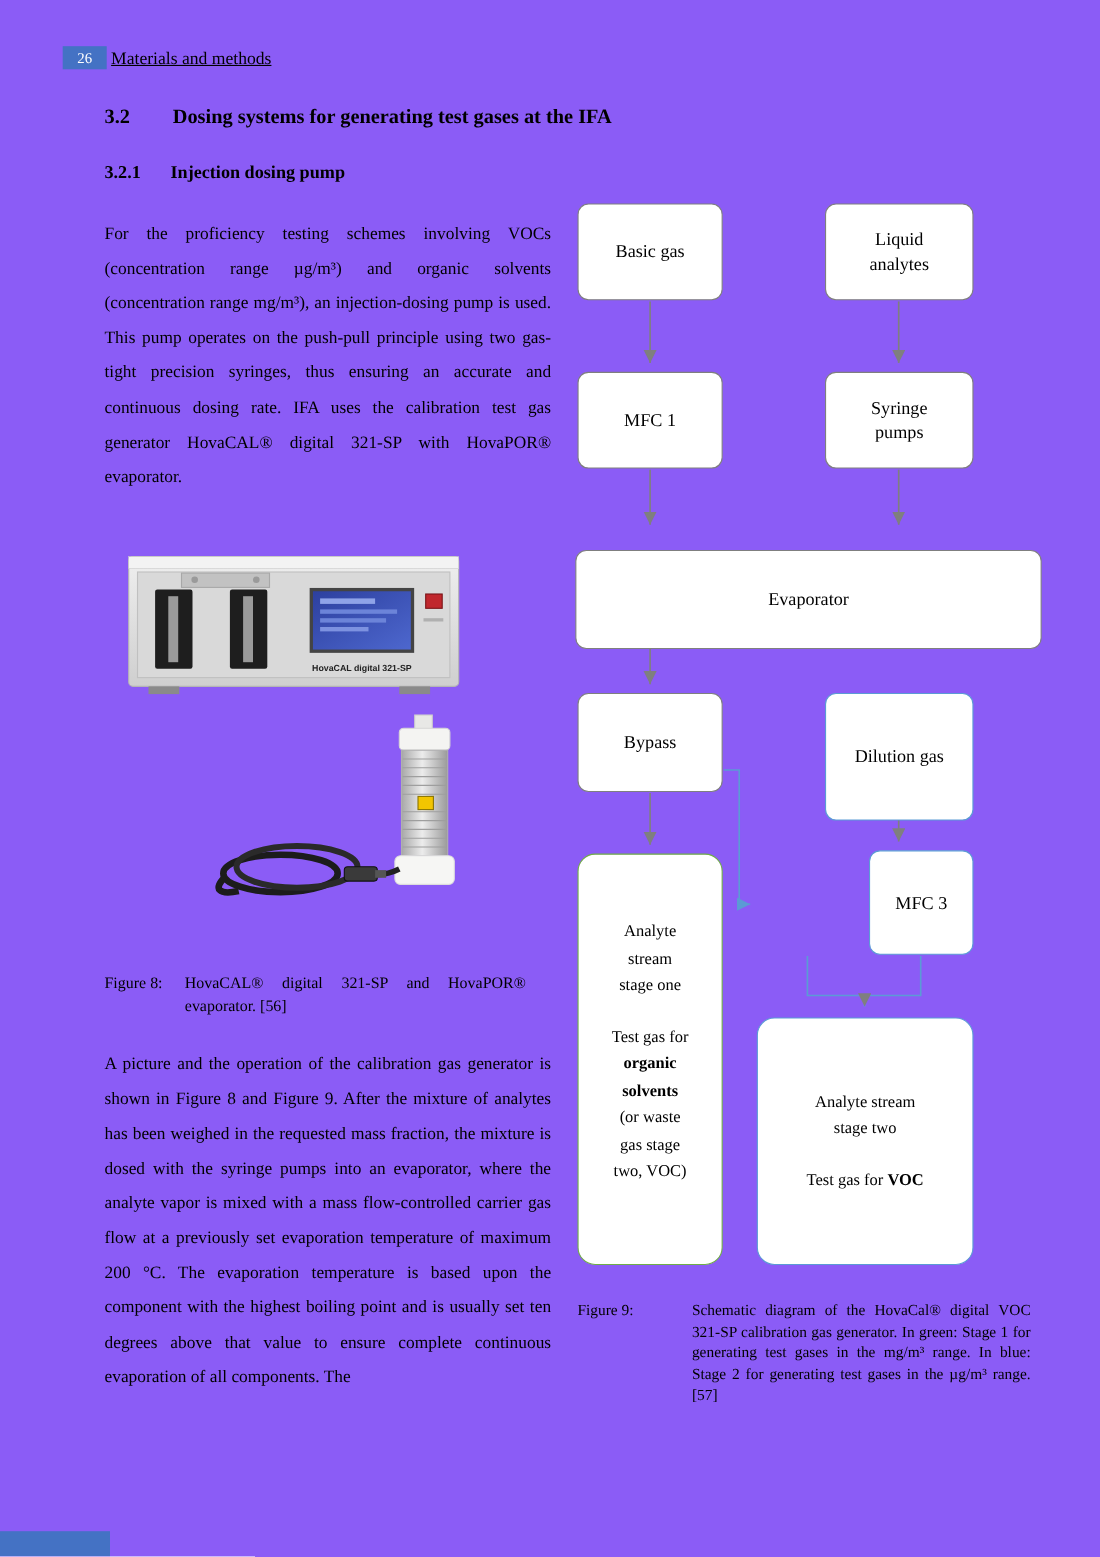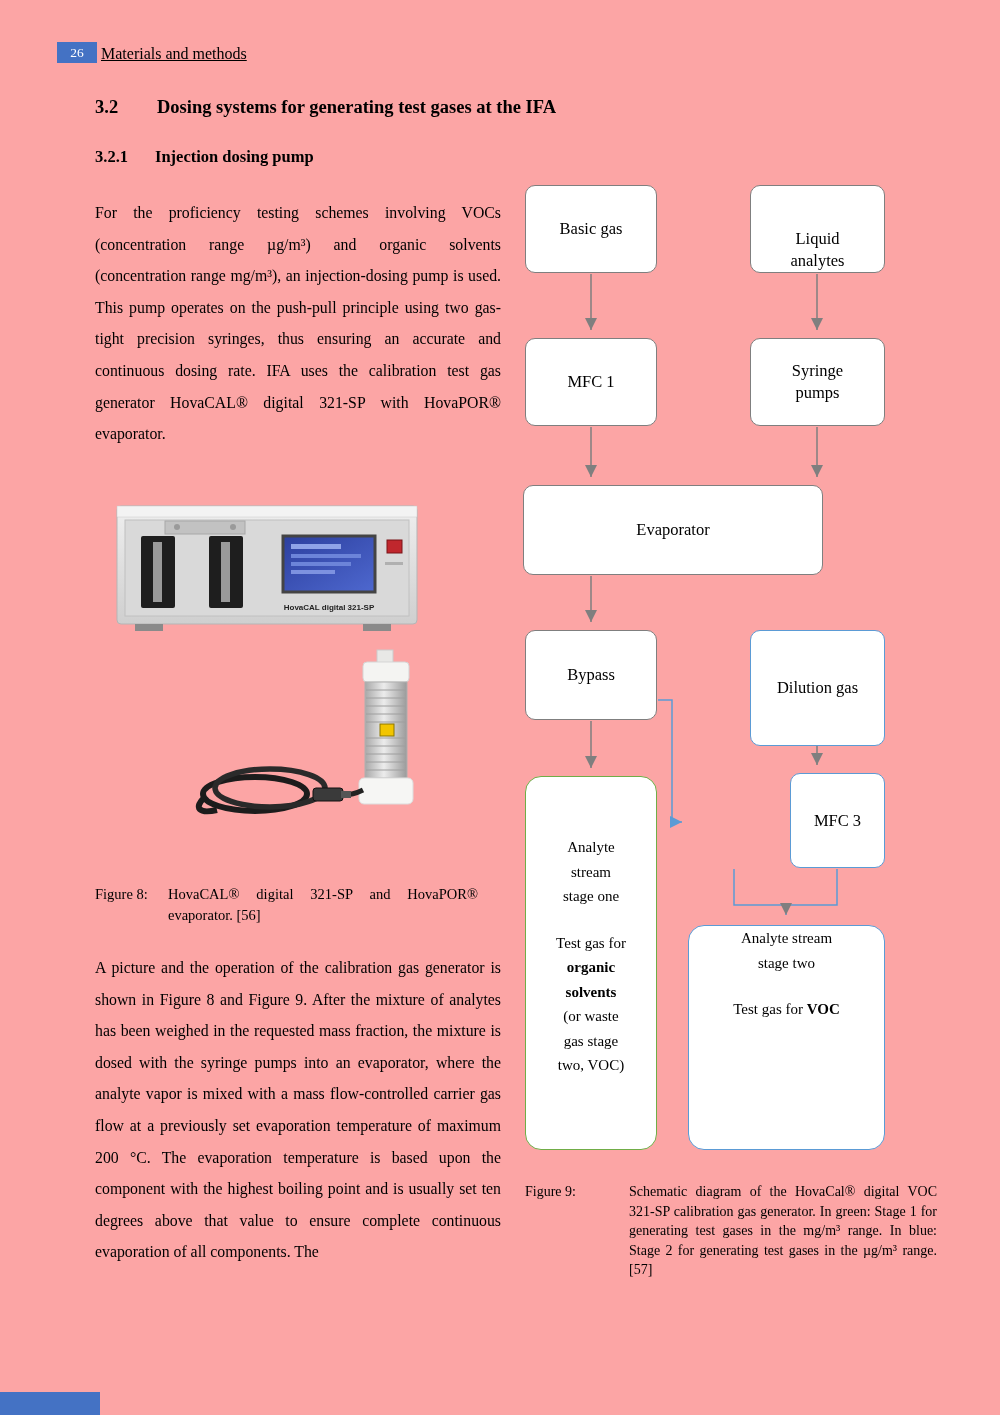--- a/index.html
+++ b/index.html
@@ -1,17 +1,17 @@
 <!DOCTYPE html>
 <html><head>
 <meta charset="utf-8">
 <style>
   html,body { margin:0; padding:0; background:#ffffff; }
   .page {
-    position:relative; width:1000px; height:1415px; background:#fca5a5;
+    position:relative; width:1000px; height:1415px; background:#8b5cf6;
     font-family:"Liberation Serif", serif; color:#000; overflow:hidden;
   }
   
   .pagenum-box {
     position:absolute; left:57px; top:42px; width:40px; height:21px;
     background:#4472C4; color:#fff; font-size:13.5px;
     display:flex; align-items:center; justify-content:center;
   }
   .running-header { position:absolute; left:101px; top:45px; font-size:16px; white-space:nowrap;text-decoration:underline; }
   .footer-box { position:absolute; left:0; top:1392px; width:100px; height:23px; background:#4472C4; }
@@ -44,36 +44,36 @@
 
   
   .node {
     position:absolute; background:#fff; border:1.5px solid #7F7F7F; border-radius:10px;
     display:flex; align-items:center; justify-content:center; text-align:center;
     font-size:16.5px; line-height:22px; z-index:2; box-sizing:border-box;
   }
   .node.blue { border-color:#5B9BD5; }
   .node.pad-narrow { padding:0 26px; }
   .n-basic-gas       { left:525px; top:185px; width:132px; height:88px; }
-  .n-liquid-analytes { left:750px; top:185px; width:135px; height:88px;align-items:flex-end; }
+  .n-liquid-analytes { left:750px; top:185px; width:135px; height:88px; }
   .n-mfc1            { left:525px; top:338px; width:132px; height:88px; }
   .n-syringe-pumps   { left:750px; top:338px; width:135px; height:88px; }
-  .n-evaporator      { left:523px; top:485px; width:300px; height:90px; }
+  .n-evaporator      { left:523px; top:500px; width:424px; height:90px; }
   .n-bypass          { left:525px; top:630px; width:132px; height:90px; }
   .n-dilution-gas    { left:750px; top:630px; width:135px; height:116px; }
   .n-mfc2            { left:690px; top:780px; width:88px;  height:88px; }
   .n-mfc3            { left:790px; top:773px; width:95px;  height:95px; padding:0 22px; }
 
   .bignode {
     position:absolute; background:#fff; border:1.6px solid; border-radius:16px;
     display:flex; flex-direction:column; align-items:center; text-align:center;
     font-size:15px; line-height:24.5px; z-index:2; box-sizing:border-box;
   }
   .bignode.green { left:525px; top:776px; width:132px; height:374px; border-color:#70AD47; padding-top:58px; }
-  .bignode.blue2 { left:688px; top:925px; width:197px; height:225px; border-color:#5B9BD5; }
+  .bignode.blue2 { left:688px; top:925px; width:197px; height:225px; border-color:#5B9BD5; justify-content:center; }
   .bignode .gap { margin-top:22px; }
   .bignode .bold { font-weight:bold; }
 
   .connectors { position:absolute; left:0; top:0; z-index:0; pointer-events:none; }
 </style>
 </head>
 <body>
 
 <div class="page">
 

